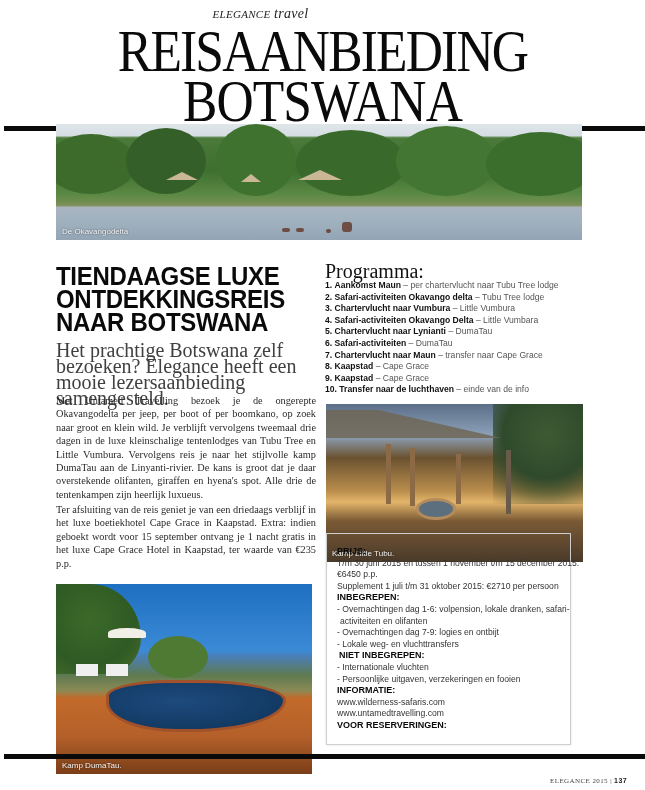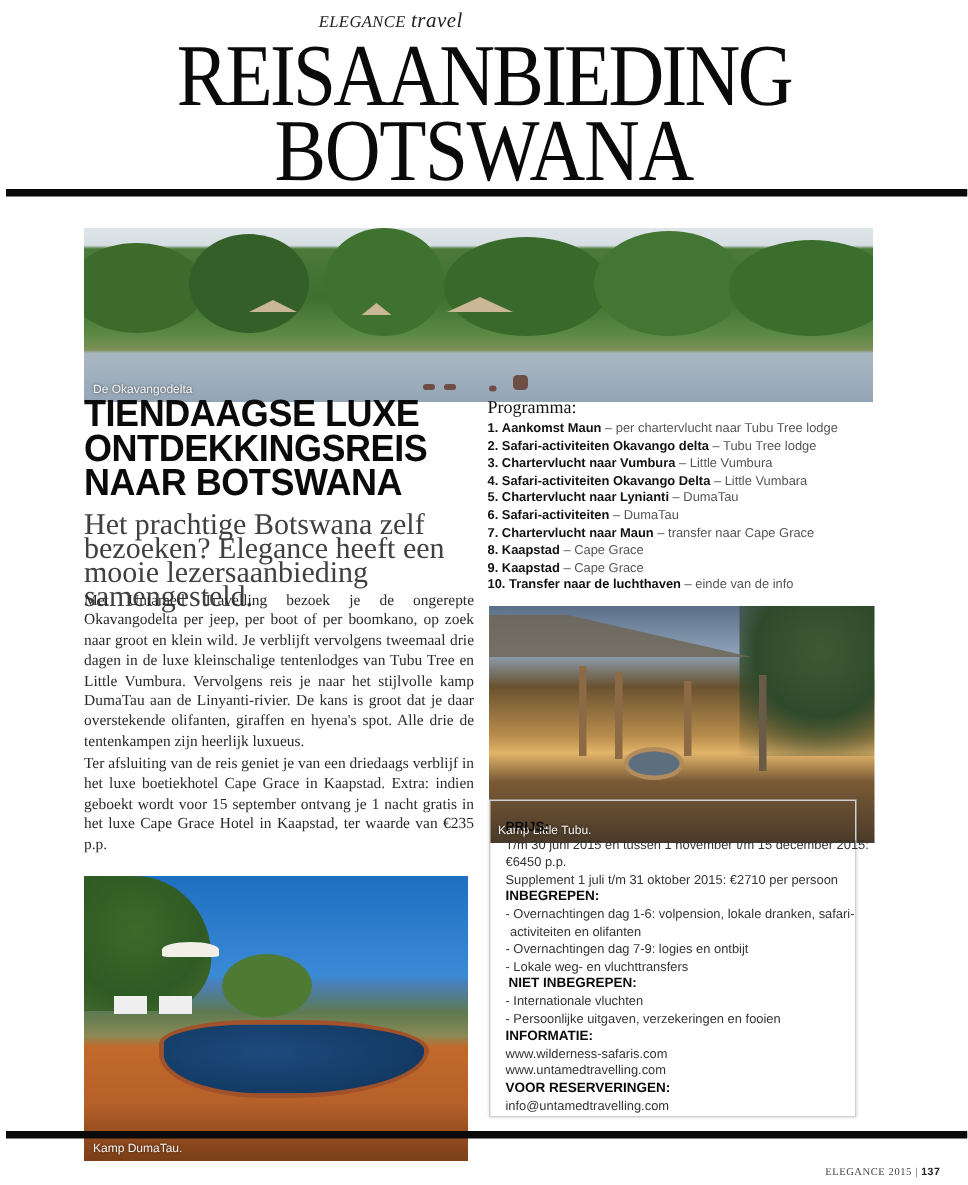--- a/index.html
+++ b/index.html
@@ -19,21 +19,21 @@
 
   .rule { position: absolute; left: 4px; width: 641px; height: 5px; background: #0a0a0a; }
   .rule.top { top: 126px; }
   .rule.bottom { top: 754px; }
 
   .photo { position: absolute; overflow: hidden; }
   .photo .caption { position: absolute; left: 6px; bottom: 4px; font-family: "Liberation Sans", sans-serif;
     font-size: 8px; color: #f4f4f4; text-shadow: 0 0 2px rgba(0,0,0,0.6); }
 
   
-  .hero { left: 56px; top: 152px; width: 526px; height: 116px;
+  .hero { left: 56px; top: 124px; width: 526px; height: 116px;
     background: linear-gradient(180deg, #dfe6ea 0%, #d6dee3 10%, #4b7a3a 12%, #3e6f2e 40%, #5d8b46 62%, #7d8f57 70%, #a9b6c1 72%, #9fb0be 85%, #93a5b5 100%); }
   .hero .tree { position: absolute; border-radius: 50%; background: #3c6b2c; }
   .hero .tent { position: absolute; width: 0; height: 0; border-left: 16px solid transparent;
     border-right: 16px solid transparent; border-bottom: 8px solid #c9b795; }
   .hero .hippo { position: absolute; width: 8px; height: 4px; border-radius: 4px; background: #6e4d45; }
 
   .headline { position: absolute; left: 56px; top: 265px; width: 260px;
     font-family: "Liberation Sans", sans-serif; font-weight: 900; font-size: 24px;
     line-height: 22px; color: #0a0a0a; letter-spacing: -0.3px; transform: scaleY(1.05); transform-origin: left top; }
   .headline div { white-space: nowrap; }
@@ -41,21 +41,21 @@
   .intro { position: absolute; left: 56px; top: 342px; width: 262px;
     font-family: "Liberation Serif", serif; font-size: 20px; line-height: 16px; color: #404040; }
 
   .body { position: absolute; left: 56px; width: 260px; font-family: Liberation Serif, serif;
     font-size: 10.3px; line-height: 13.4px; color: #2a2a2a; text-align: justify; }
   .body.p1 { top: 394px; }
   .body.p2 { top: 503px; }
 
   
   .program { position: absolute; left: 325px; top: 263px; width: 265px; }
-  .program h2 { font-family: "Liberation Serif", serif; font-weight: normal; font-size: 12px; line-height: 16px; color: #111; margin-bottom: 1px; }
+  .program h2 { font-family: "Liberation Serif", serif; font-weight: normal; font-size: 20px; line-height: 16px; color: #111; margin-bottom: 1px; }
   .program ol { list-style: none; }
   .program li { font-family: "Liberation Sans", sans-serif; font-size: 8.6px; line-height: 11.6px; white-space: nowrap; color: #555; }
   .program li .num, .program li .b { font-weight: bold; color: #111; }
 
   
   .tubu { left: 326px; top: 404px; width: 257px; height: 158px;
     background: linear-gradient(180deg, #5b6f88 0%, #8da2b9 20%, #6a5230 34%, #b98d4c 55%, #e3b56a 62%, #7a5a35 74%, #4a3a2a 100%); }
   .tubu .roof { position: absolute; left: 0; top: 6px; width: 175px; height: 28px; background: #6f6656;
     clip-path: polygon(0 0, 30% 0, 100% 100%, 0 100%); opacity: 0.85; }
   .tubu .post { position: absolute; width: 5px; background: #8b6a45; }
@@ -171,21 +171,20 @@
   <div class="ln cont">activiteiten en olifanten</div>
   <div class="ln">- Overnachtingen dag 7-9: logies en ontbijt</div>
   <div class="ln">- Lokale weg- en vluchttransfers</div>
   <div class="h indent">NIET INBEGREPEN:</div>
   <div class="ln">- Internationale vluchten</div>
   <div class="ln">- Persoonlijke uitgaven, verzekeringen en fooien</div>
   <div class="h">INFORMATIE:</div>
   <div class="ln">www.wilderness-safaris.com</div>
   <div class="ln">www.untamedtravelling.com</div>
   <div class="h">VOOR RESERVERINGEN:</div>
-  <div class="ln">info@untamedtravelling.com</div>
 </div>
 
 <div class="rule bottom"></div>
 
 <div class="footer">
   <span>ELEGANCE 2015</span>
   <span>|</span>
   <span class="page">137</span>
 </div>
 

